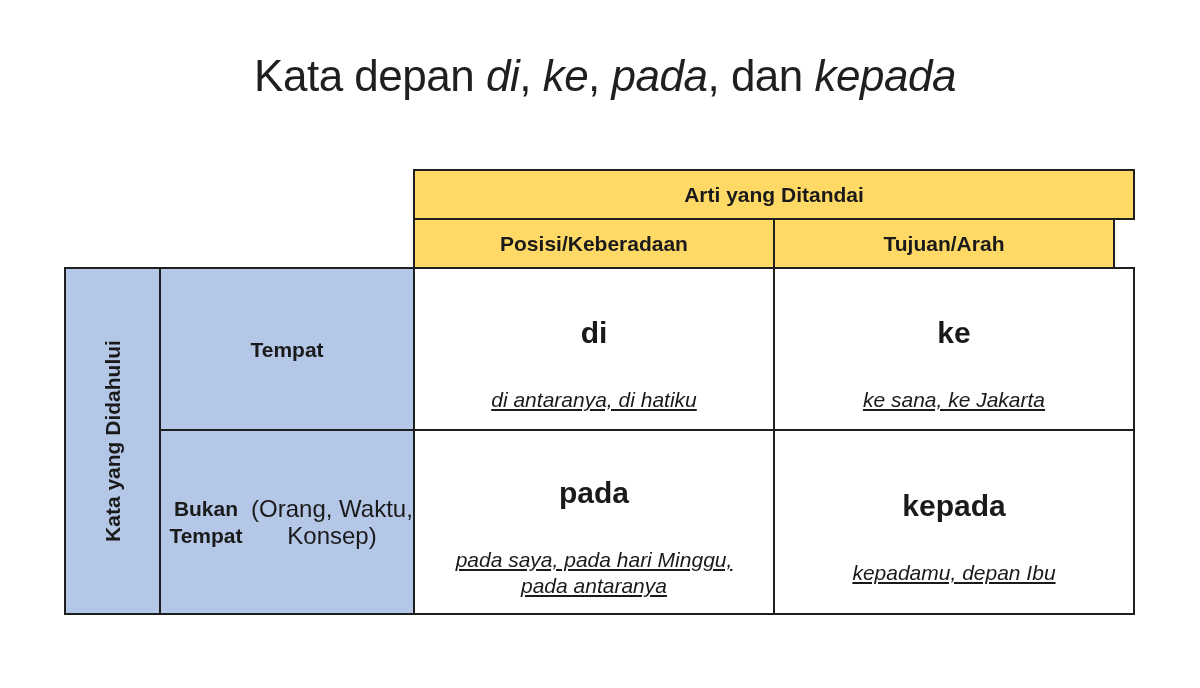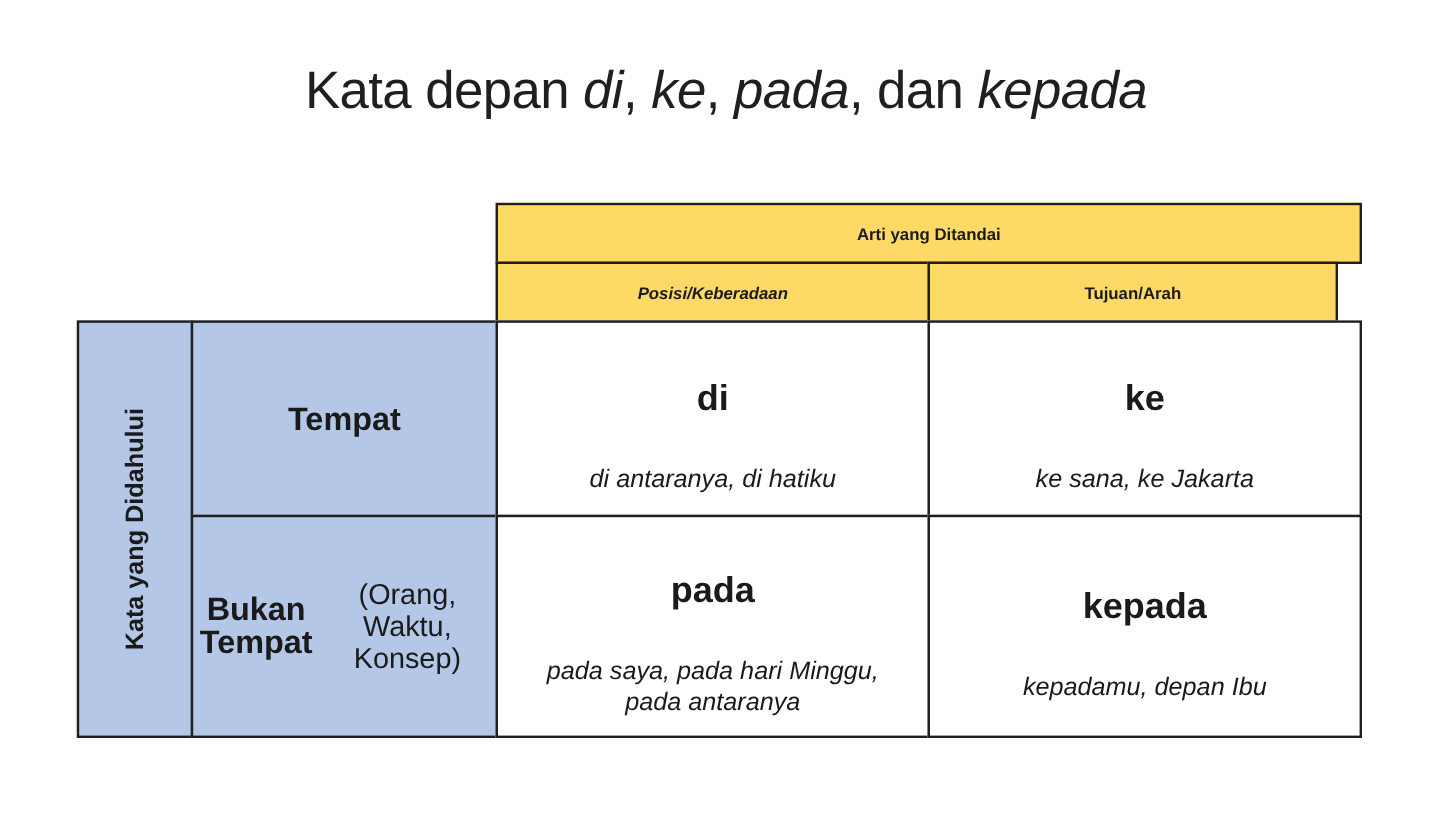--- a/index.html
+++ b/index.html
@@ -38,53 +38,53 @@
     box-sizing: border-box;
     border: 2px solid var(--border);
     display: flex;
     align-items: center;
     justify-content: center;
     text-align: center;
   }
   .yellow {
     background: var(--header-fill);
     font-weight: bold;
-    font-size: 14px;
+    font-size: 21px;
   }
   .blue { background: var(--row-label-fill); }
   .white {
     background: var(--cell-fill);
     flex-direction: column;
     justify-content: center;
     padding-top: 30px;
     gap: 36px;
   }
 
   
   .c-arti     { left: 413px; top: 169px; width: 722px; height: 51px; }
-  .c-posisi   { left: 413px; top: 218px; width: 362px; height: 51px; font-style: italic; }
+  .c-posisi   { left: 413px; top: 218px; width: 362px; height: 51px; }
   .c-tujuan   { left: 773px; top: 218px; width: 342px; height: 51px; }
   .c-rowgroup { left: 64px;  top: 267px; width: 97px;  height: 348px; }
   .c-tempat   { left: 159px; top: 267px; width: 256px; height: 164px; flex-direction: column; }
   .c-bukan    { left: 159px; top: 429px; width: 256px; height: 186px; flex-direction: row; }
   .c-di       { left: 413px; top: 267px; width: 362px; height: 164px; }
   .c-ke       { left: 773px; top: 267px; width: 362px; height: 164px; }
   .c-pada     { left: 413px; top: 429px; width: 362px; height: 186px; }
   .c-kepada   { left: 773px; top: 429px; width: 362px; height: 186px; }
 
   .vertical {
     transform: rotate(-90deg);
     white-space: nowrap;
     font-weight: bold;
     font-size: 21px;
   }
-  .row-label { font-weight: bold; font-size: 27px; line-height: 27px; }
+  .row-label { font-weight: bold; font-size: 21px; line-height: 27px; }
   .row-note  { font-weight: 400;  font-size: 24px; line-height: 27px; max-width: 175px; }
   .word      { font-weight: bold; font-size: 30px; line-height: 36px; }
-  .examples  { font-style: italic; font-size: 21px; line-height: 26px; max-width: 320px; }
+  .examples  { font-style: italic; font-size: 21px; line-height: 26px; max-width: 320px; text-decoration: underline; }
 </style>
 </head>
 <body>
 
 <div class="slide">
 
   <h1 class="title"><span>Kata depan </span><span class="it">di</span><span>, </span><span class="it">ke</span><span>, </span><span class="it">pada</span><span>, dan </span><span class="it">kepada</span></h1>
 
   <div class="table-area">
 

